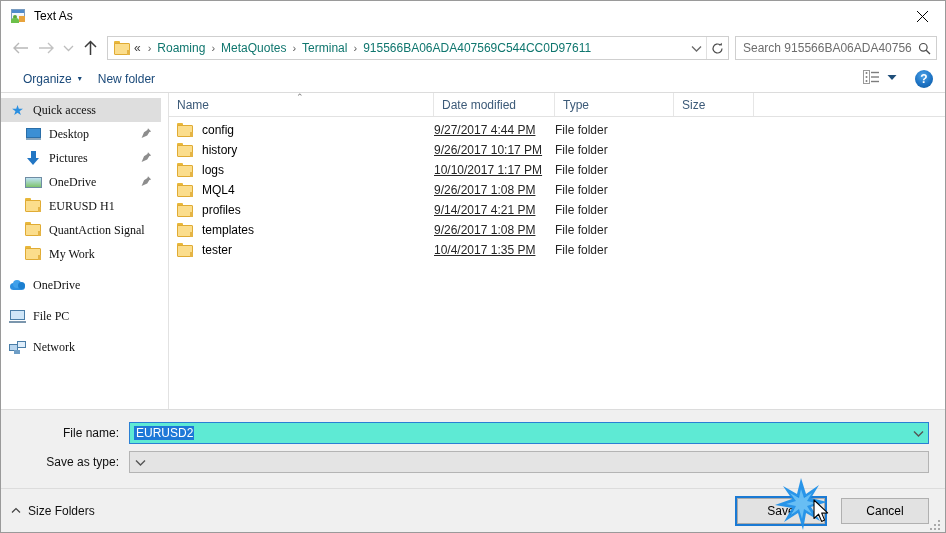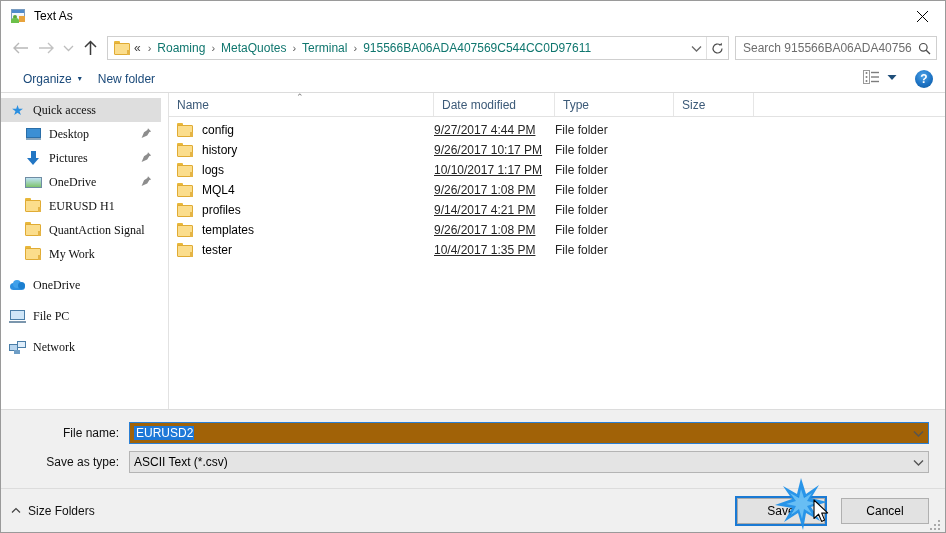--- a/index.html
+++ b/index.html
@@ -287,21 +287,21 @@
     width: 112px; flex: 0 0 112px;
     text-align: right; padding-right: 10px;
     font-size: 12px; color: #101010;
   }
   .combo {
     flex: 1 1 auto; height: 22px;
     display: flex; align-items: center;
     min-width: 0;
   }
   #filename-combo {
-    border: 1px solid #2a7fd4; background: #a16207;
+    border: 1px solid #2a7fd4; background: #5eead4;
   }
   #filetype-combo {
     border: 1px solid #b4b4b4; background: #e4e4e4;
   }
   .combo-text {
     flex: 1 1 auto; padding-left: 4px; font-size: 12px;
     white-space: nowrap; overflow: hidden;
   }
   #filename-value {
     background: #1e78d7; color: #ffffff;
@@ -745,21 +745,20 @@
         <div class="combo-caret">
           <svg width="11" height="7" viewBox="0 0 11 7">
               <path d="M1 1.5 L5.5 6 L10 1.5" fill="none" stroke="#555" stroke-width="1.4"></path>
             </svg>
         </div>
       </div>
     </div>
     <div class="formrow">
       <div class="formlabel">Save as type:</div>
       <div class="combo" id="filetype-combo">
-        <div class="combo-text">ASCII Text (*.csv)</div>
         <div class="combo-caret">
           <svg width="11" height="7" viewBox="0 0 11 7">
               <path d="M1 1.5 L5.5 6 L10 1.5" fill="none" stroke="#555" stroke-width="1.4"></path>
             </svg>
         </div>
       </div>
     </div>
   </div>
 
   <div id="footer">

